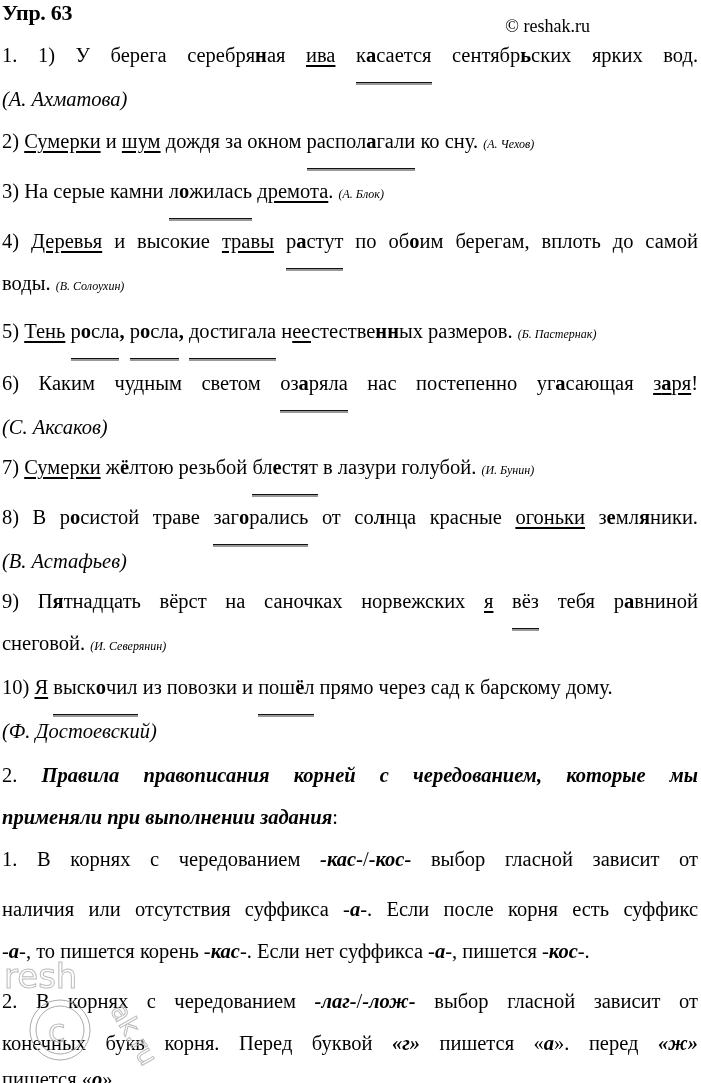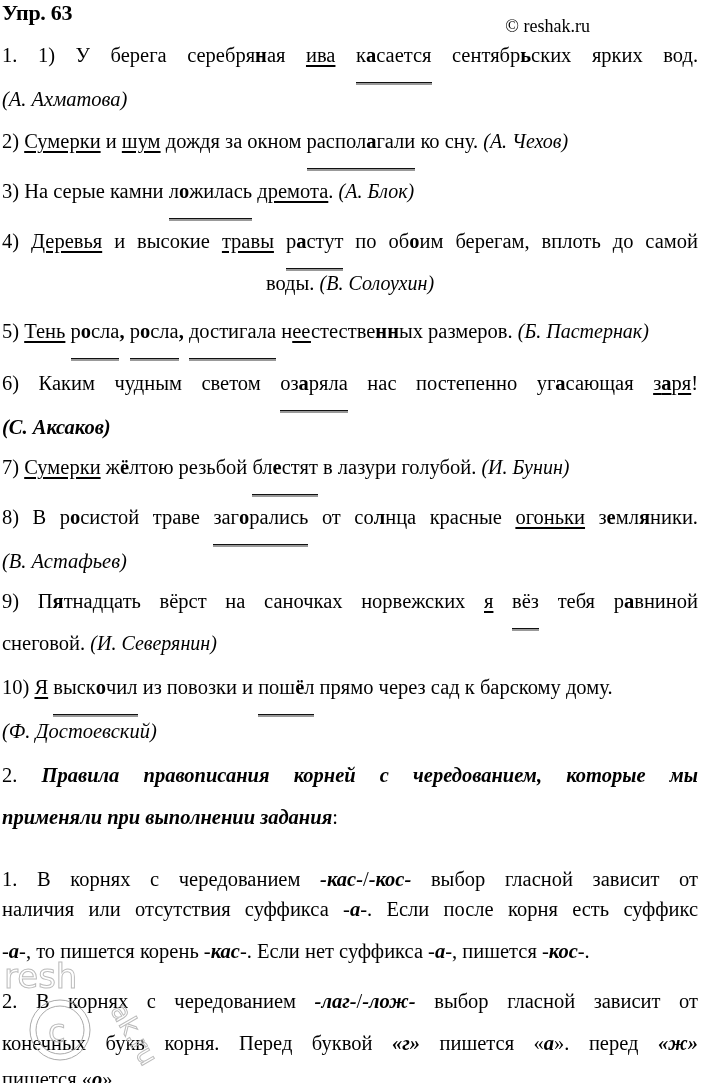--- a/index.html
+++ b/index.html
@@ -4,21 +4,21 @@
 <style>
   html, body { margin: 0; padding: 0; background: #ffffff; }
   body {
     width: 701px; height: 1083px; overflow: hidden; position: relative;
     font-family: "Liberation Serif", "DejaVu Serif", serif;
     color: #000;
   }
   .header { position: absolute; top: 0; left: 0; width: 594px; height: 30px; }
   .ex-title { position: absolute; left: 2px; top: 0px; font-size: 22px; font-weight: bold; letter-spacing: -0.3px; }
   .site { position: absolute; right: 4px; top: 16px; font-size: 18px; }
-  .src { font-style: italic; font-size: 20px; }
+  .src { font-style: italic; font-size: 12px; }
   .b { font-weight: bold; }
   .bi { font-weight: bold; font-style: italic; }
   .u1 { text-decoration: underline; text-decoration-thickness: 1.5px; text-underline-offset: 3px; text-align: right; }
   .u2d { display: inline-block; line-height: 1; border-bottom: 1.5px solid #111; box-shadow: 0 2px 0 0 #999; padding-bottom: 16px; }
   .row { position: absolute; left: 2px; width: 696px; font-size: 20.5px; white-space: nowrap; }
   .jt { text-align: justify; text-align-last: justify; white-space: normal; }
   .watermark { position: absolute; left: 0px; top: 960px; width: 180px; height: 123px; pointer-events: none; }
 </style>
 </head>
 <body>
@@ -37,32 +37,32 @@
   <span>2)</span> <span class="u1">Сумерки</span> и <span class="u1">шум</span> дождя за окном <span class="u2d">распол<span class="b">а</span>гали</span> ко сну. <span class="src">(А. Чехов)</span>
 </div>
 
 <div class="row" style="top:180px;">
   <span>3)</span> На серые камни <span class="u2d">л<span class="b">о</span>жилась</span> <span class="u1">дремота</span>. <span class="src">(А. Блок)</span>
 </div>
 
 <div class="row jt" style="top:230px;">
   <span>4)</span> <span class="u1">Деревья</span> и высокие <span class="u1">травы</span> <span class="u2d">р<span class="b">а</span>стут</span> по об<span class="b">о</span>им берегам, вплоть до самой
 </div>
-<div class="row" style="top:272px;text-align:center;">
+<div class="row" style="top:272px;">
   воды. <span class="src">(В. Солоухин)</span>
 </div>
 
 <div class="row" style="top:320px;">
   <span>5)</span> <span class="u1">Тень</span> <span class="u2d">р<span class="b">о</span>сла</span><span class="b">,</span> <span class="u2d">р<span class="b">о</span>сла</span><span class="b">,</span> <span class="u2d">достигала</span> н<span class="u1">ее</span>стестве<span class="b">нн</span>ых размеров. <span class="src">(Б. Пастернак)</span>
 </div>
 
 <div class="row jt" style="top:372px;">
   <span>6)</span> Каким чудным светом <span class="u2d">оз<span class="b">а</span>ряла</span> нас постепенно уг<span class="b">а</span>сающая <span class="u1">з<span class="b">а</span>ря</span>!
 </div>
-<div class="row src" style="top:416px;font-weight:bold;">(С. Аксаков)</div>
+<div class="row src" style="top:416px;">(С. Аксаков)</div>
 
 <div class="row" style="top:456px;">
   <span>7)</span> <span class="u1">Сумерки</span> ж<span class="b">ё</span>лтою резьбой <span class="u2d">бл<span class="b">е</span>стят</span> в лазури голубой. <span class="src">(И. Бунин)</span>
 </div>
 
 <div class="row jt" style="top:506px;">
   <span>8)</span> В р<span class="b">о</span>систой траве <span class="u2d">заг<span class="b">о</span>рались</span> от со<span class="b">л</span>нца красные <span class="u1">огоньки</span> з<span class="b">е</span>мл<span class="b">я</span>ники.
 </div>
 <div class="row src" style="top:550px;">(В. Астафьев)</div>
 
@@ -78,21 +78,21 @@
 </div>
 <div class="row src" style="top:720px;">(Ф. Достоевский)</div>
 
 <div class="row jt" style="top:764px;">
   <span>2.</span> <span class="bi">Правила правописания корней с чередованием, которые мы</span>
 </div>
 <div class="row" style="top:806px;">
   <span class="bi">применяли при выполнении задания</span><span>:</span>
 </div>
 
-<div class="row jt" style="top:868px;">
+<div class="row jt" style="top:848px;">
   <span>1.</span> В корнях с чередованием <span class="bi">-кас-</span>/<span class="bi">-кос-</span> выбор гласной зависит от
 </div>
 <div class="row jt" style="top:898px;">
   наличия или отсутствия суффикса -<span class="bi">а</span>-. Если после корня есть суффикс
 </div>
 <div class="row" style="top:940px;">
   -<span class="bi">а</span>-, то пишется корень -<span class="bi">кас</span>-. Если нет суффикса -<span class="bi">а</span>-, пишется -<span class="bi">кос</span>-.
 </div>
 
 <div class="row jt" style="top:990px;">

